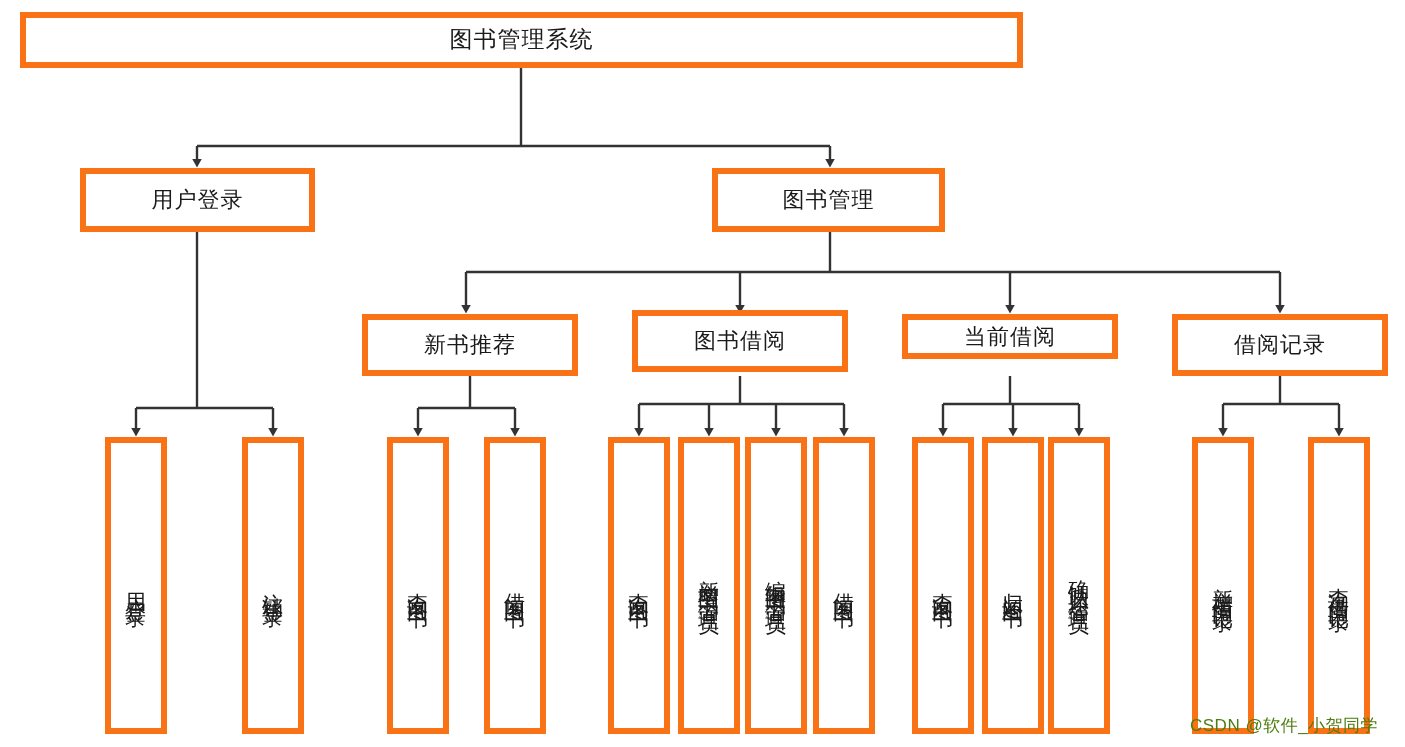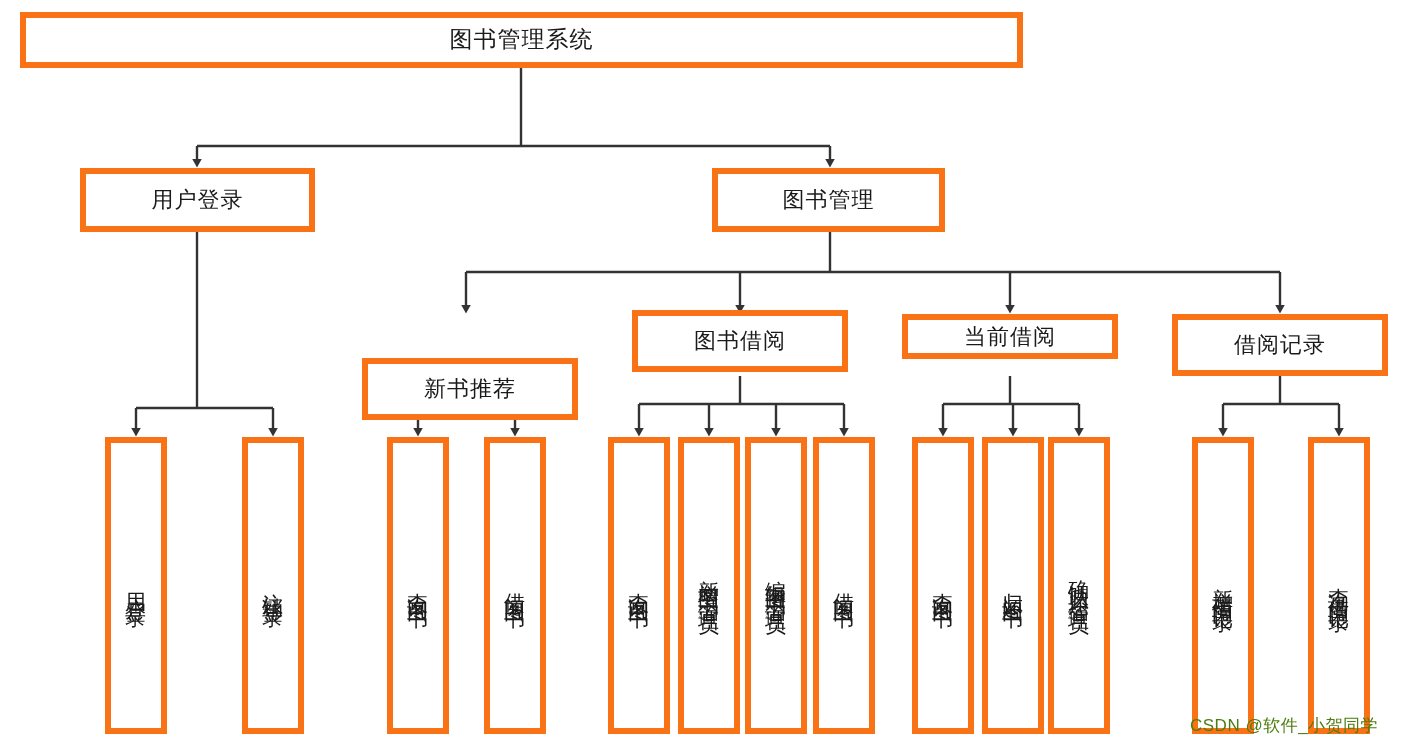--- a/index.html
+++ b/index.html
@@ -129,21 +129,21 @@
     <span class="label">图书管理系统</span>
   </div>
 
   <div class="node horiz" style="left:80px; top:168px; width:235px; height:64px;">
     <span class="label">用户登录</span>
   </div>
   <div class="node horiz" style="left:712px; top:168px; width:233px; height:64px;">
     <span class="label">图书管理</span>
   </div>
 
-  <div class="node horiz" style="left:362px; top:314px; width:216px; height:62px;margin-top:44px;">
+  <div class="node horiz" style="left:362px; top:314px; width:216px; height:62px;">
     <span class="label">新书推荐</span>
   </div>
   <div class="node horiz" style="left:632px; top:310px; width:216px; height:62px;">
     <span class="label">图书借阅</span>
   </div>
   <div class="node horiz" style="left:902px; top:314px; width:216px; height:45px;">
     <span class="label">当前借阅</span>
   </div>
   <div class="node horiz" style="left:1172px; top:314px; width:216px; height:62px;">
     <span class="label">借阅记录</span>

